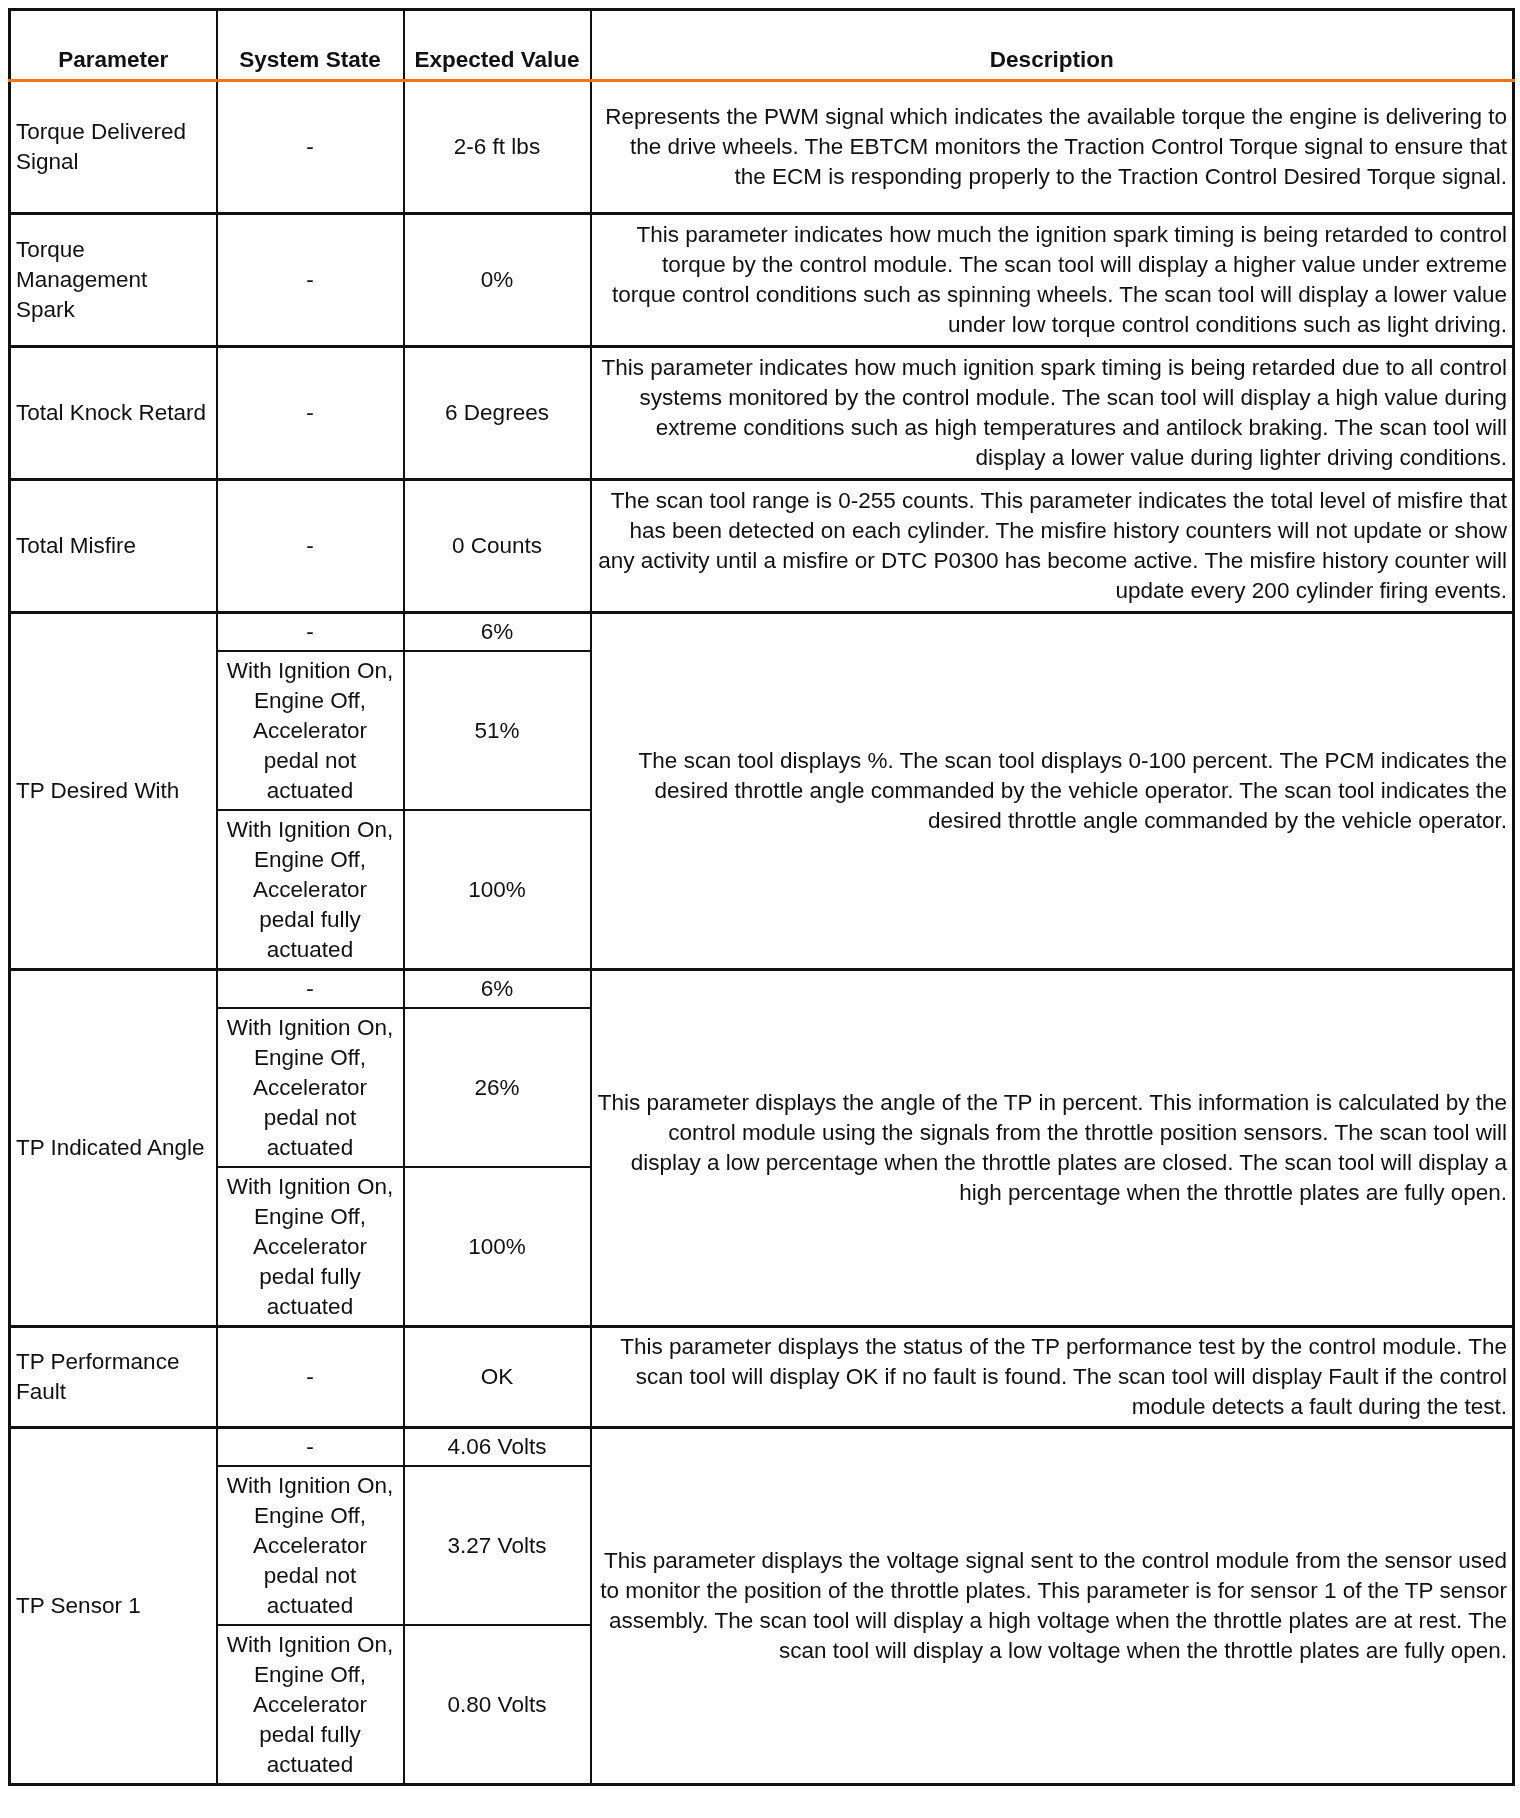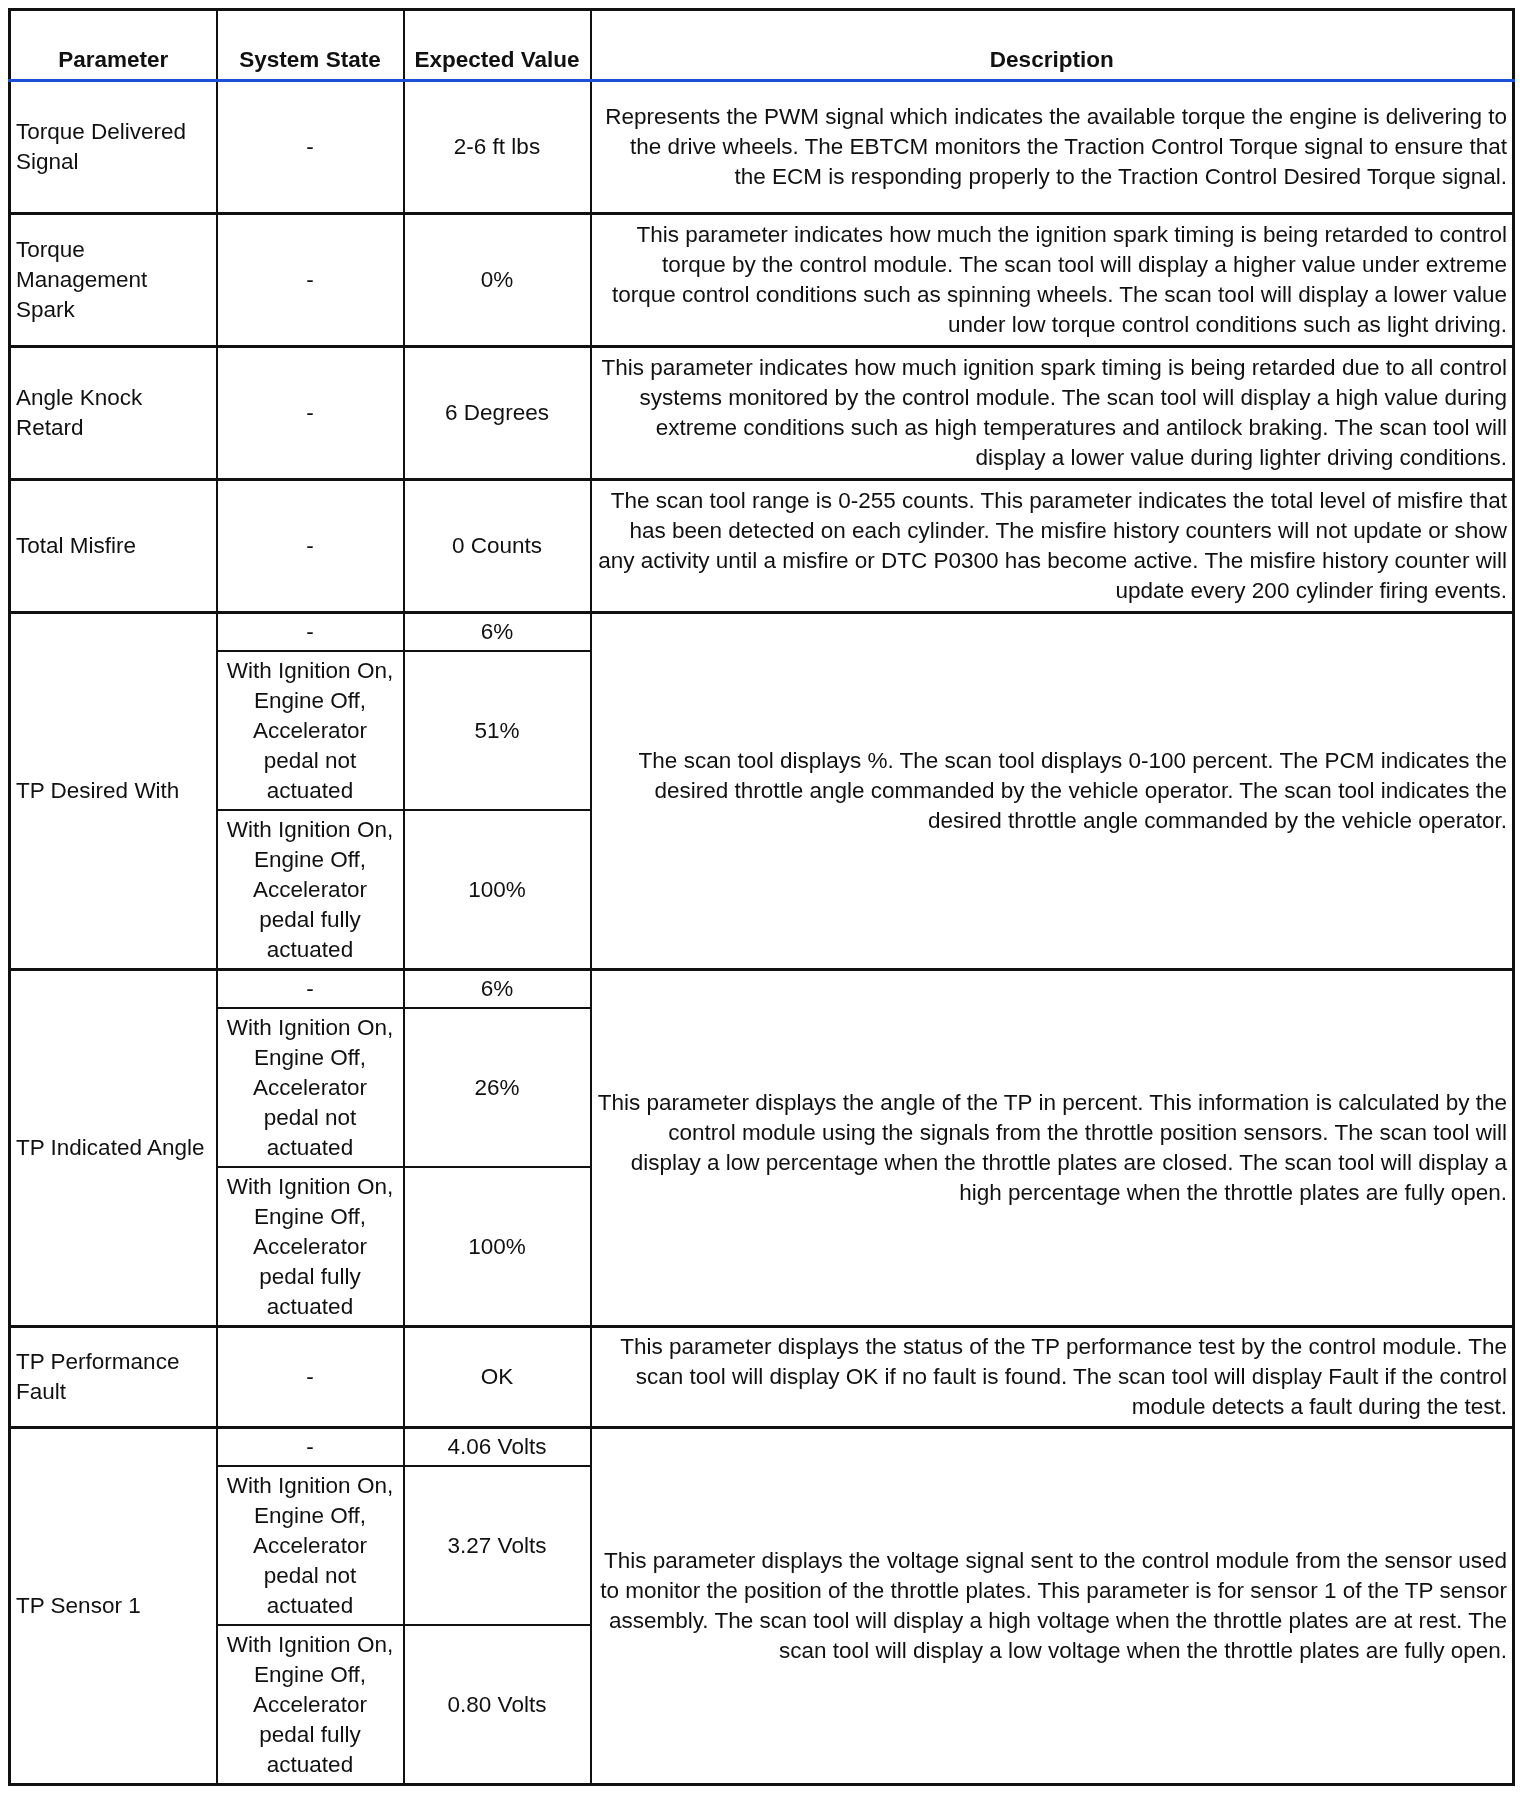--- a/index.html
+++ b/index.html
@@ -8,21 +8,21 @@
     position:absolute; left:8px; top:8px; width:1504px;
     border-collapse:collapse; table-layout:fixed;
     border:3px solid #111;
     font-size:22.5px; line-height:30px;
   }
   table.spec col.c1 { width:207px; }
   table.spec col.c2 { width:187px; }
   table.spec col.c3 { width:187px; }
   table.spec col.c4 { width:923px; }
   table.spec th, table.spec td { border:2px solid #111; vertical-align:middle; padding:0 5px; }
-  table.spec thead th { font-weight:bold; text-align:center; vertical-align:bottom; padding-bottom:4px; height:64px; border-bottom:3px solid #1d4ed8; }
+  table.spec thead th { font-weight:bold; text-align:center; vertical-align:bottom; padding-bottom:4px; height:64px; border-bottom:3px solid #f97316; }
   td.param { text-align:left; }
   td.state, td.value { text-align:center; }
   td.desc { text-align:right; padding:2px 4px; }
   tr.sep > td { border-top:3px solid #111; }
   tr.short td { height:36px; }
   tr.r1 td { height:130px; }
   tr.r2 td { height:130px; }
   tr.r3 td { height:130px; }
   tr.r4 td { height:130px; }
   tr.tall td.state, tr.tall td.value { height:157px;margin-top:20px; }
@@ -56,21 +56,21 @@
     </tr>
 
     <tr class="r2 sep">
       <td class="param">Torque Management Spark</td>
       <td class="state">-</td>
       <td class="value">0%</td>
       <td class="desc">This parameter indicates how much the ignition spark timing is being retarded to control torque by the control module. The scan tool will display a higher value under extreme torque control conditions such as spinning wheels. The scan tool will display a lower value under low torque control conditions such as light driving.</td>
     </tr>
 
     <tr class="r3 sep">
-      <td class="param">Angle Knock Retard</td>
+      <td class="param">Total Knock Retard</td>
       <td class="state">-</td>
       <td class="value">6 Degrees</td>
       <td class="desc">This parameter indicates how much ignition spark timing is being retarded due to all control systems monitored by the control module. The scan tool will display a high value during extreme conditions such as high temperatures and antilock braking. The scan tool will display a lower value during lighter driving conditions.</td>
     </tr>
 
     <tr class="r4 sep">
       <td class="param">Total Misfire</td>
       <td class="state">-</td>
       <td class="value">0 Counts</td>
       <td class="desc">The scan tool range is 0-255 counts. This parameter indicates the total level of misfire that has been detected on each cylinder. The misfire history counters will not update or show any activity until a misfire or DTC P0300 has become active. The misfire history counter will update every 200 cylinder firing events.</td>

